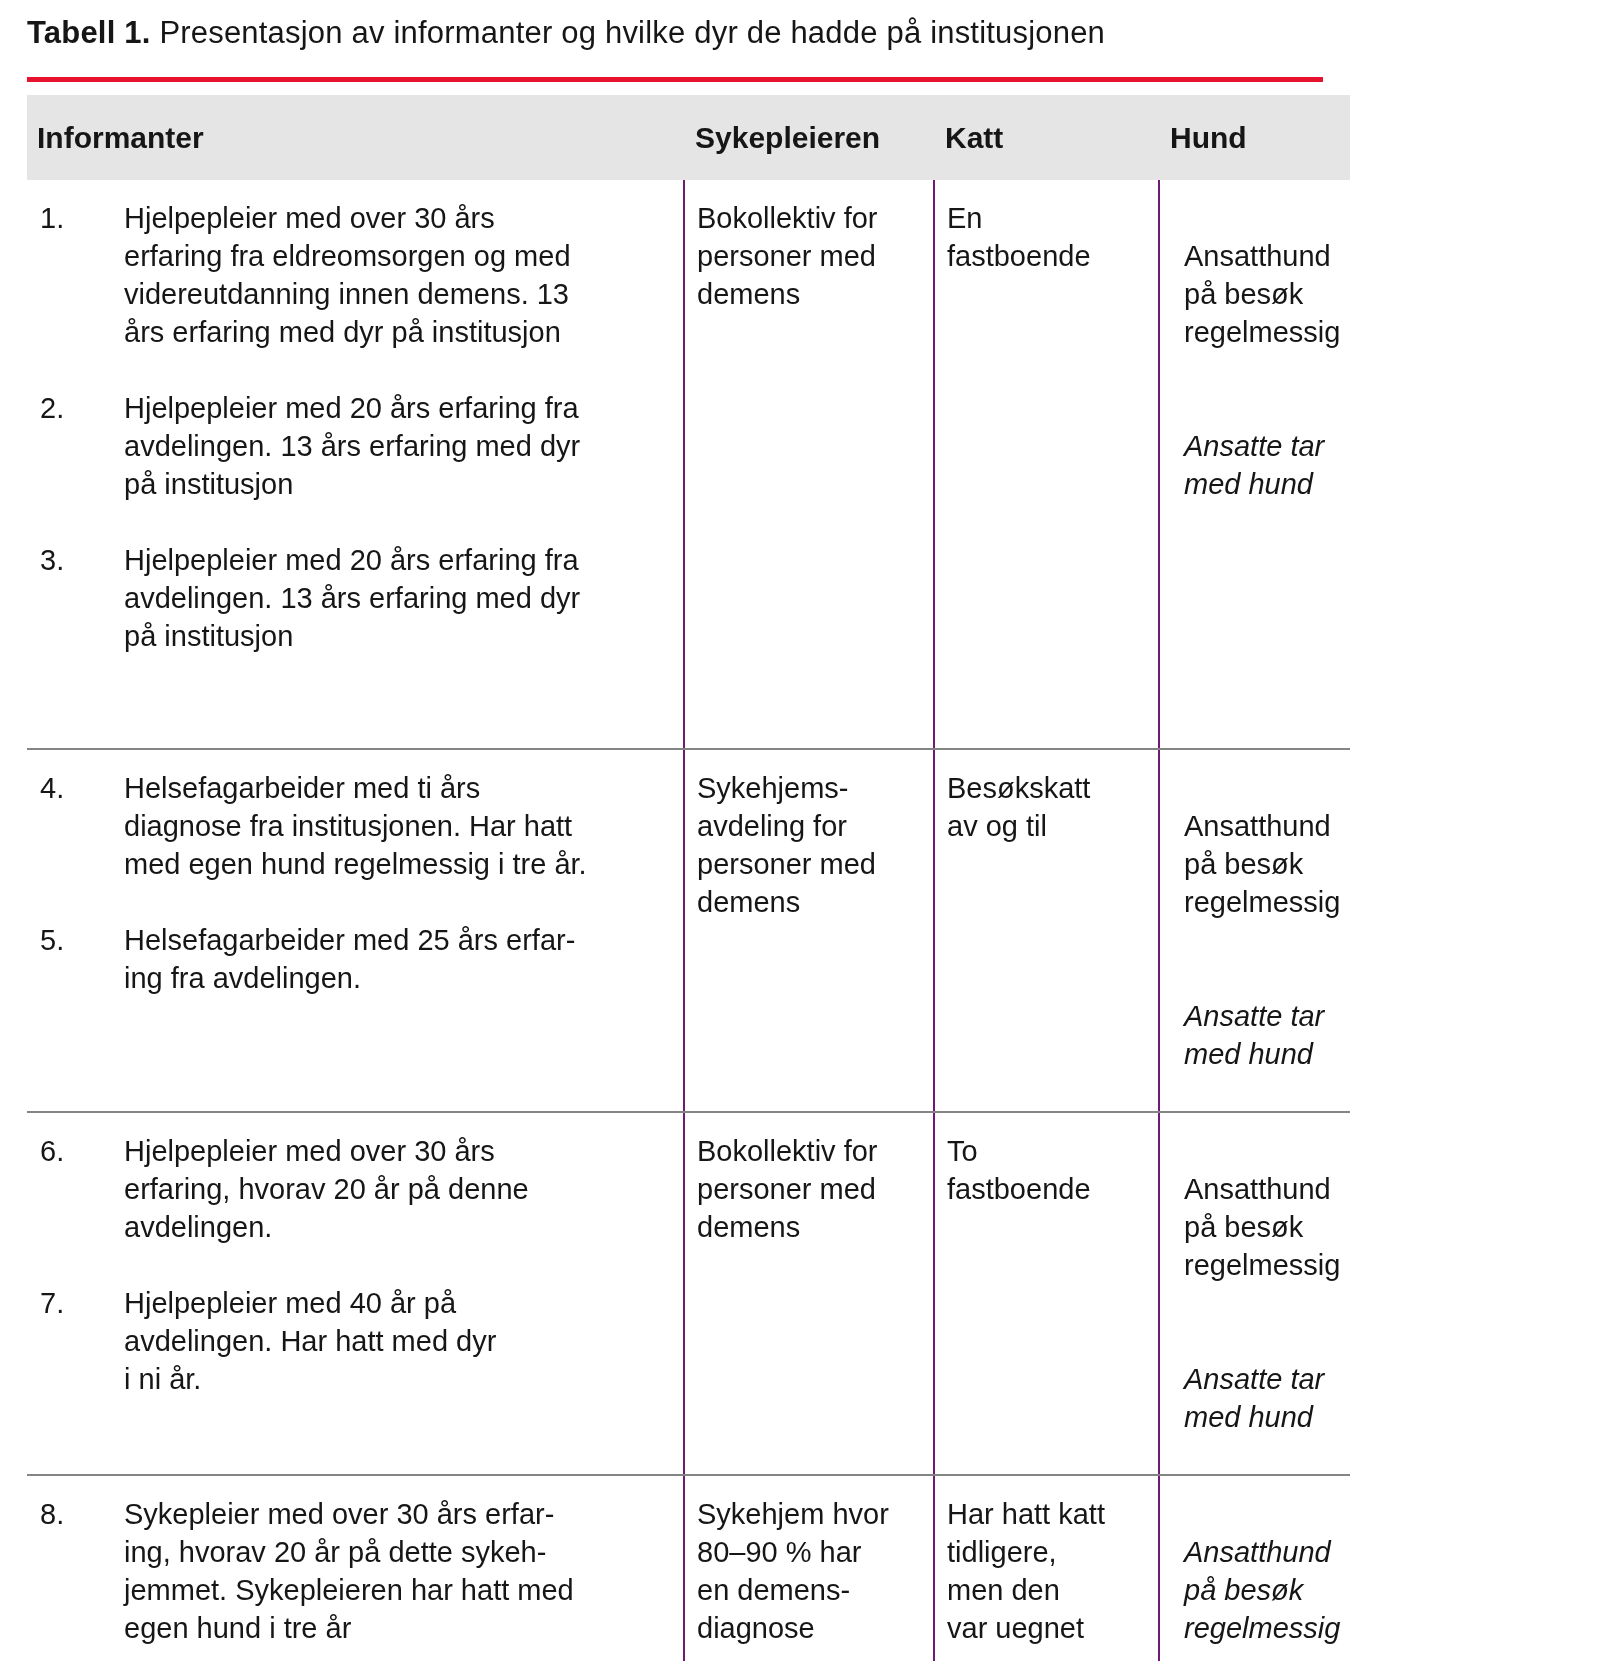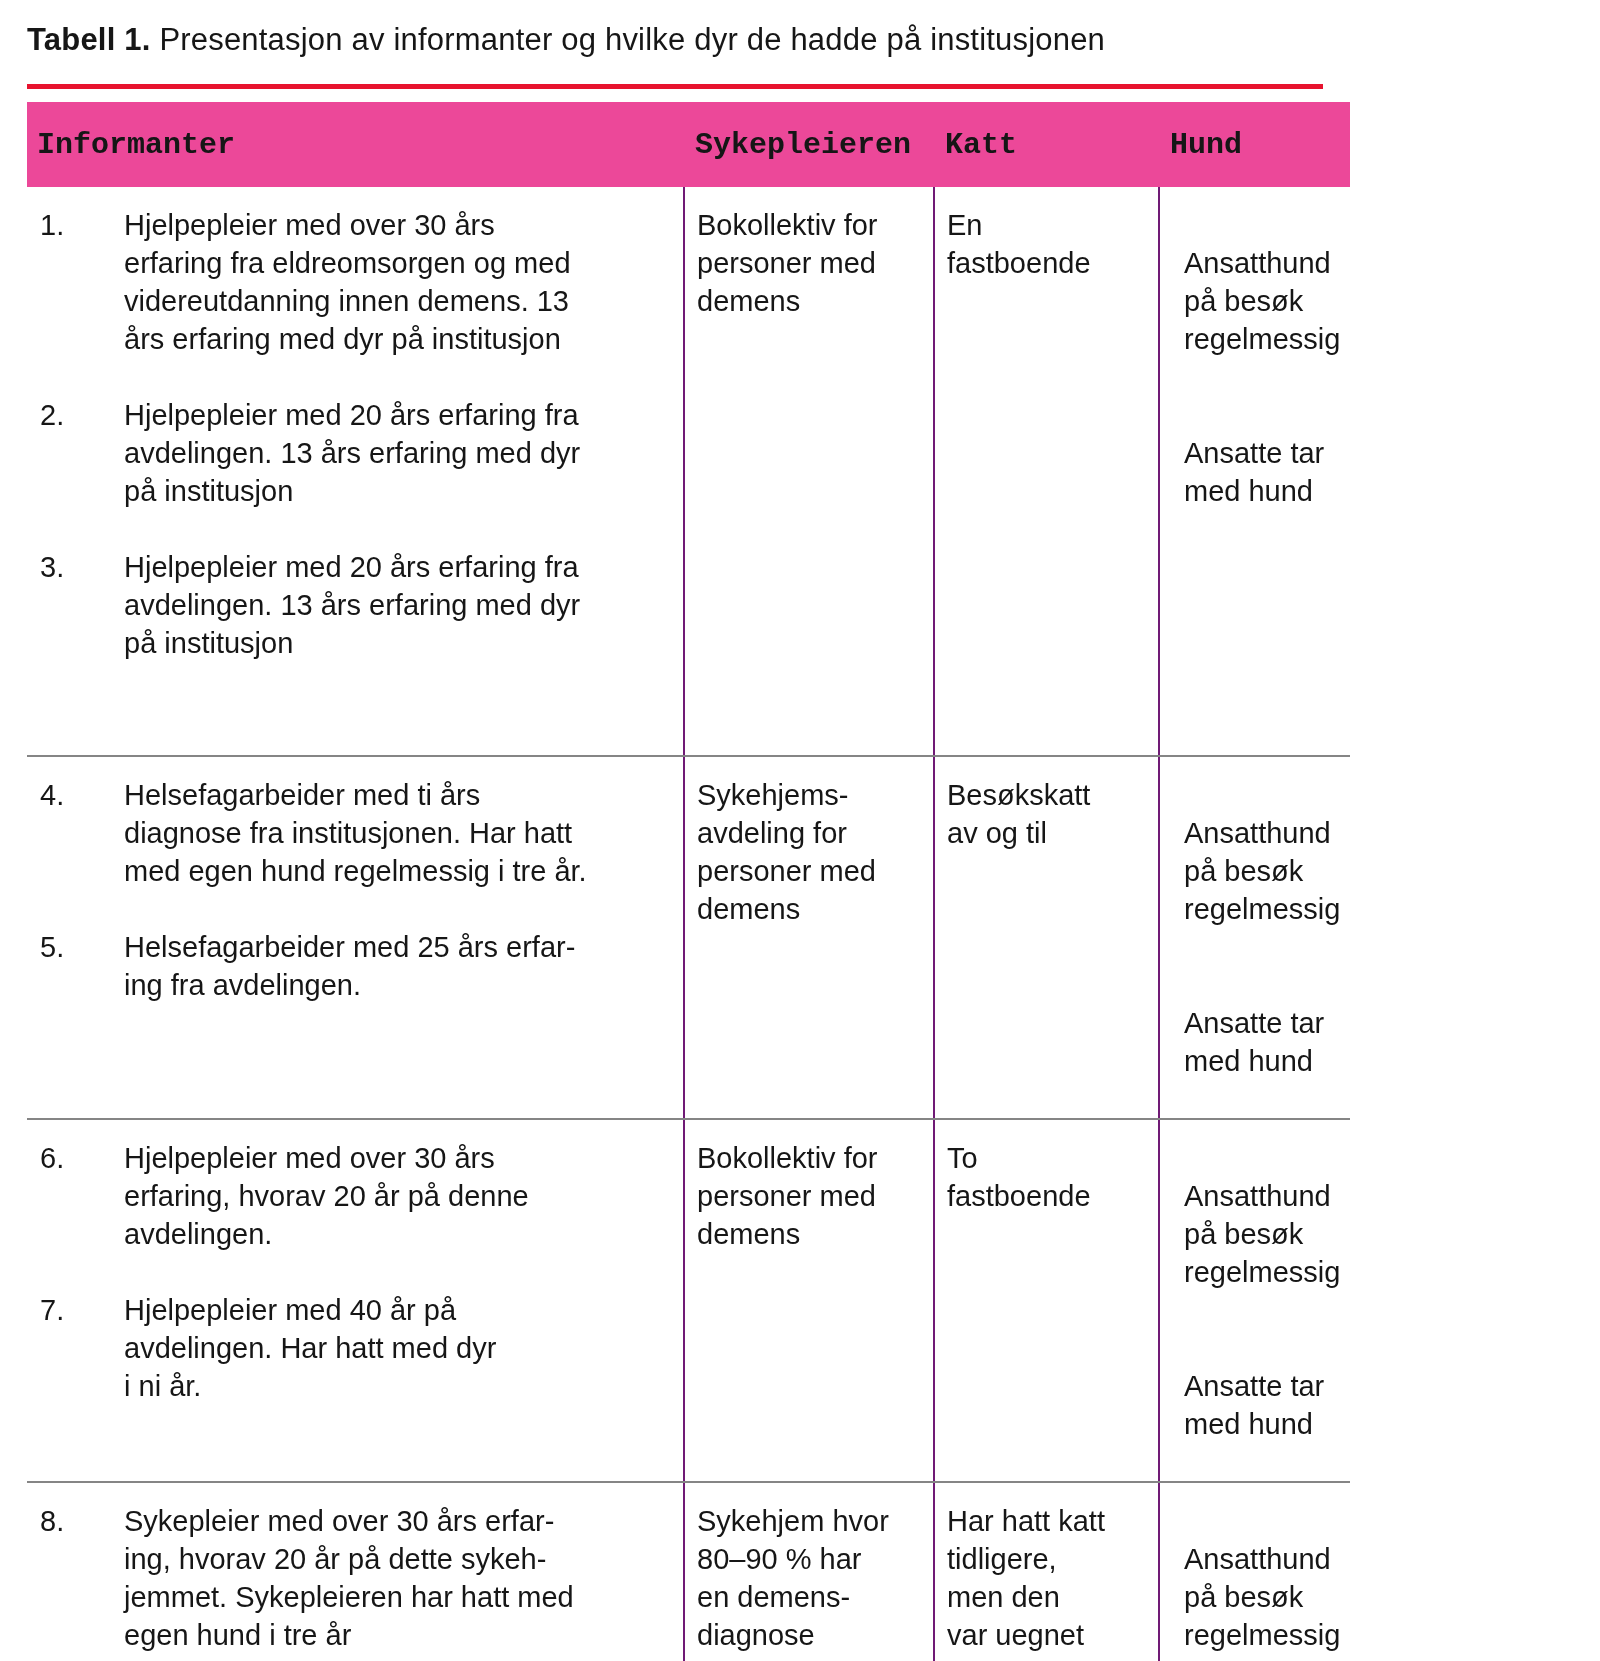--- a/index.html
+++ b/index.html
@@ -10,21 +10,21 @@
   }
   body {
     font-family: "Liberation Sans", "DejaVu Sans", sans-serif;
     color: #161616;
     -webkit-font-smoothing: antialiased;
   }
   .page {
     width: 1350px;
     height: 1661px;
     box-sizing: border-box;
-    padding: 8px 27px;
+    padding: 1px 27px;
     overflow: hidden;
   }
   .title {
     margin: 12px 0 0 0;
     font-size: 31px;
     line-height: 40px;
     font-weight: 400;
     letter-spacing: 0.2px;
   }
   .title .t-label { font-weight: 700; }
@@ -35,23 +35,22 @@
   }
   .grid-row {
     display: grid;
     grid-template-columns: 656px 250px 225px 230px 185px;
     width: 1546px;
     box-sizing: border-box;
   }
   .thead {
     margin-top: 13px;
     height: 85px;
-    background: #ec4899;
+    background: #e5e5e5;
     align-items: center;
-    font-family: Liberation Mono, monospace;
   }
   .thead .hcell {
     font-weight: 700;
     font-size: 30px;
     padding-left: 12px;
     box-sizing: border-box;
   }
   .thead .hcell.first { padding-left: 10px; }
   .tbody { width: 1546px; }
   .group {
@@ -84,21 +83,21 @@
   }
   .informant-text {
     flex: 1 1 auto;
     white-space: pre-line;
     margin-left: 42px;
   }
   .cell.hund p {
     margin: 0 0 38px 12px;
     white-space: pre-line;
   }
-  .cell.hund p:last-child { margin-bottom: 0; }
+  .cell.hund p:last-child { margin-bottom: 0; font-style: italic; }
 </style>
 </head>
 <body>
 
 <div class="page">
 
   <h1 class="title"><span class="t-label">Tabell 1.</span> <span>Presentasjon av informanter og hvilke dyr de hadde på institusjonen</span></h1>
 
   <div class="rule top"></div>
 

